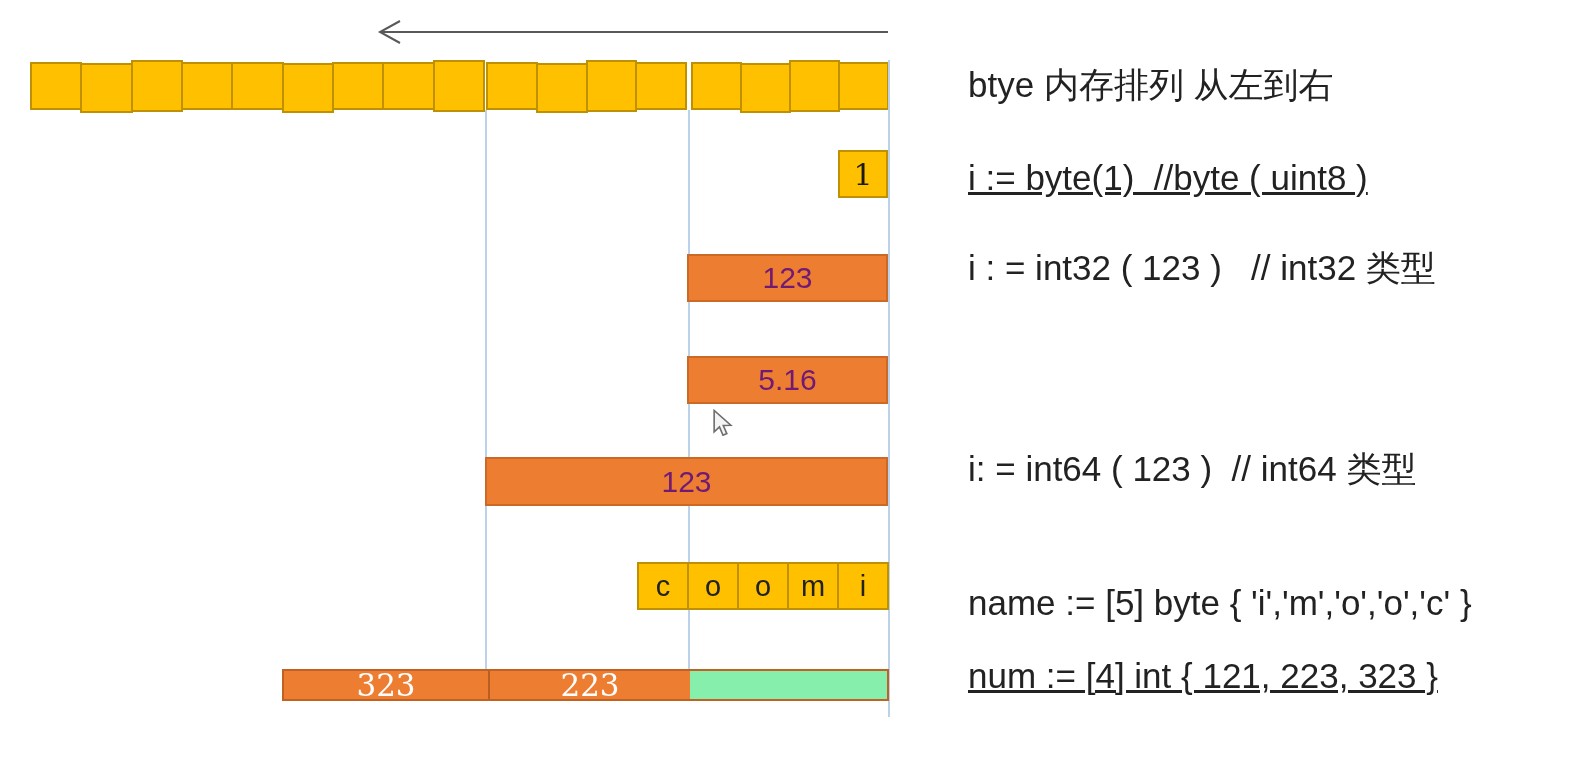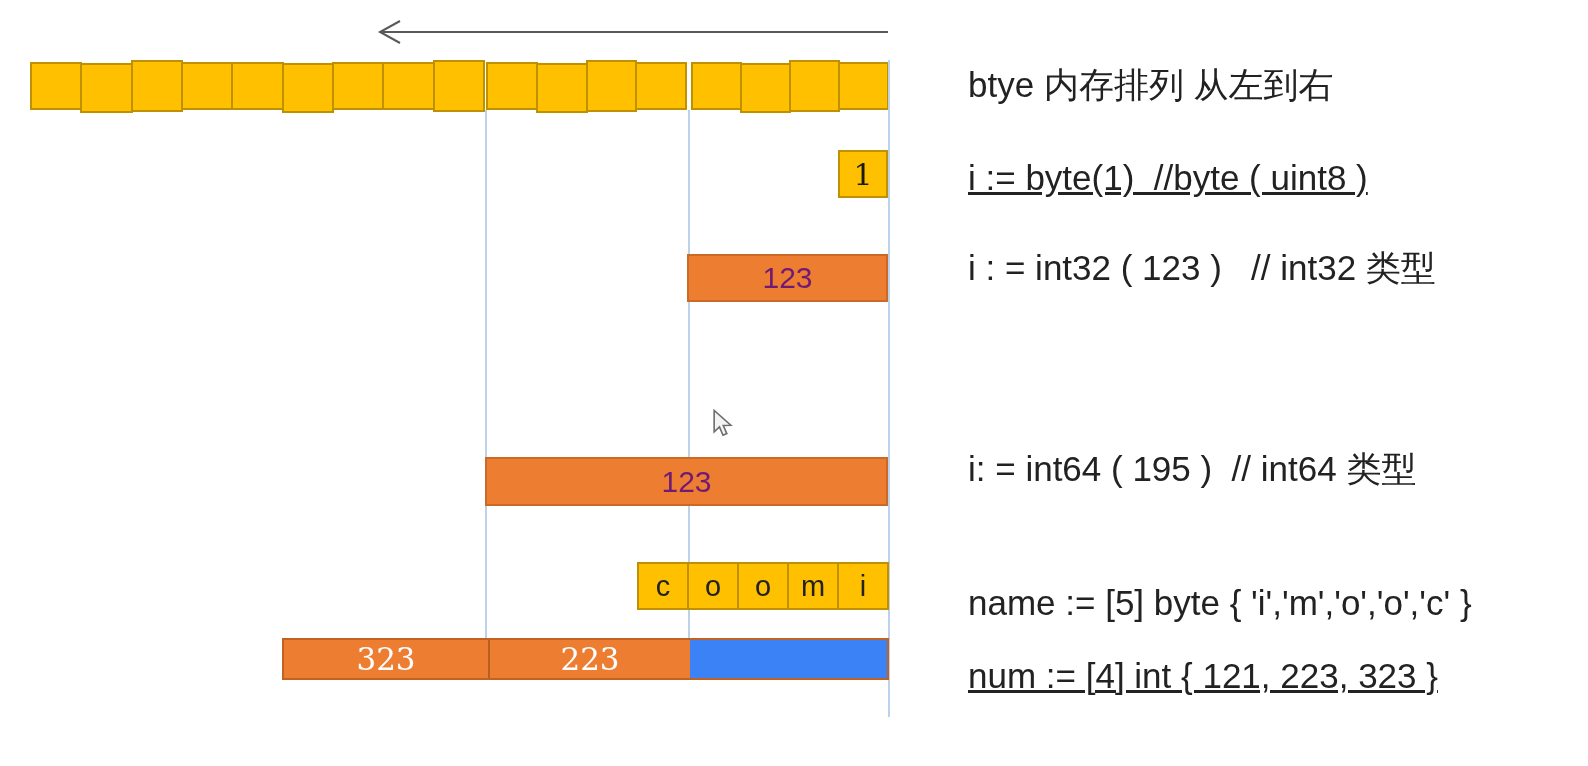--- a/index.html
+++ b/index.html
@@ -38,22 +38,22 @@
   
   .name-array{position:absolute;left:637px;top:562px;width:252px;height:48px;display:flex;}
   .name-cell{
     flex:1 1 0;background:#FFC000;border:2px solid #BF9000;margin-left:-2px;
     display:flex;align-items:center;justify-content:center;
     color:#222;font-size:29px;box-sizing:border-box;
   }
   .name-cell:first-child{margin-left:0;}
   
   .num-array{
-    position:absolute;left:282px;top:638px;width:607px;height:42px;display:flex;
-    border:2px solid #C26222;box-sizing:border-box;background:#3b82f6;
+    position:absolute;left:282px;top:669px;width:607px;height:32px;display:flex;
+    border:2px solid #C26222;box-sizing:border-box;background:#86efac;
   }
   .num-cell{
     background:#ED7D31;border-left:2px solid #B85E1E;box-sizing:border-box;
     display:flex;align-items:center;justify-content:center;
     color:#fdfdfd;font-size:31px;font-family:"DejaVu Serif",serif;
   }
   .num-cell:first-child{border-left:none;}
   
   .code-line{
     position:absolute;left:948px;color:#222222;font-size:35px;line-height:1.1;
@@ -101,20 +101,23 @@
   <div class="guide" id="guide-c"></div>
 
   <div class="yellow-box" style="left:838px;top:150px;width:50px;height:48px;">
     <span>1</span>
   </div>
 
   <div class="bar" style="left:687px;top:254px;width:201px;height:48px;">
     <span>123</span>
   </div>
 
+  <div class="bar" style="left:687px;top:356px;width:201px;height:48px;">
+    <span>5.16</span>
+  </div>
 
   <div class="bar" style="left:485px;top:457px;width:403px;height:49px;">
     <span>123</span>
   </div>
 
   <div class="name-array">
     <div class="name-cell">
         <span>c</span>
       </div>
     <div class="name-cell">
@@ -140,17 +143,17 @@
       </div>
   </div>
 
   <svg class="cursor-svg" width="22" height="28" viewBox="0 0 14 19">
     <path d="M1 1 L1 15.5 L4.6 12.2 L7 17.8 L9.6 16.7 L7.2 11.2 L12.3 11 Z" fill="#f4f4f4" stroke="#6e6e6e" stroke-width="1.1"></path>
   </svg>
 
   <div class="code-line" style="top:66px;">btye 内存排列 从左到右</div>
   <div class="code-line" style="top:159px;text-decoration:underline;">i := byte(1)  //byte ( uint8 )</div>
   <div class="code-line" style="top:249px;">i : = int32 ( 123 )   // int32 类型</div>
-  <div class="code-line" style="top:450px;">i: = int64 ( 195 )  // int64 类型</div>
+  <div class="code-line" style="top:450px;">i: = int64 ( 123 )  // int64 类型</div>
   <div class="code-line" style="top:584px;">name := [5] byte { 'i','m','o','o','c' }</div>
   <div class="code-line" style="top:657px;text-decoration:underline;">num := [4] int { 121, 223, 323 }</div>
 
 </div>
 
 </body></html>

